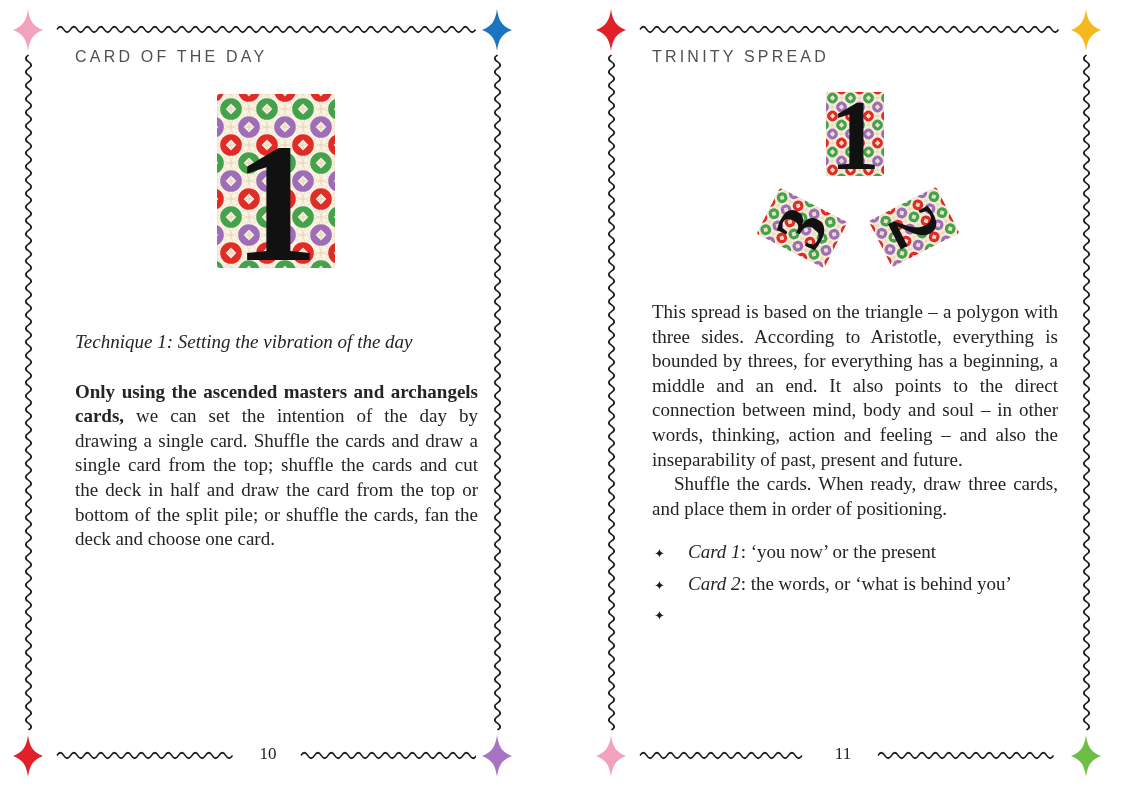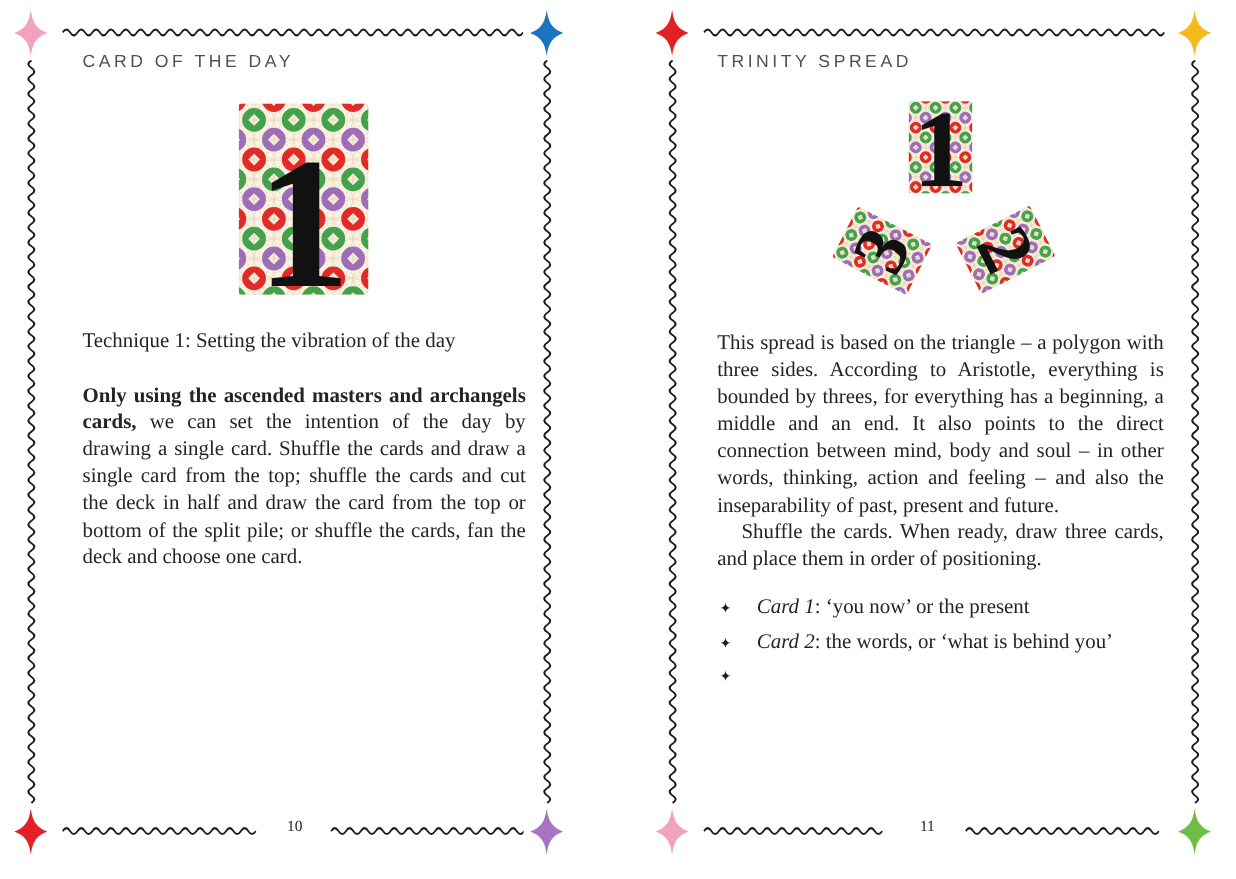--- a/index.html
+++ b/index.html
@@ -20,42 +20,42 @@
     position:absolute; top:48px;
     font-family:"Liberation Sans", sans-serif;
     font-size:16px; font-weight:400; letter-spacing:3.2px; color:#4e5054;
     white-space:nowrap;
   }
   #page-left  .title { left:75px; }
   #page-right .title { left:81px; }
 
   .pagenum {
     position:absolute; top:744px; width:60px; text-align:center;
-    font-size:14px; color:#1d1c1a;
+    font-size:17px; color:#1d1c1a;
   }
 
   .big-card { position:absolute; left:217px; top:94px; width:118px; height:174px; }
   .big-card svg { width:118px; height:174px; display:block; }
 
   .cards-tri { position:absolute; left:81px; top:90px; width:406px; height:200px; }
   .tri-card { position:absolute; }
   .tri-top   { left:174px; top:2px;  width:58px; height:84px; }
   .tri-left  { left:124px; top:100px; width:52px; height:76px; transform:rotate(-63deg); }
   .tri-right { left:236px; top:99px;  width:52px; height:76px; transform:rotate(63deg); }
   .tri-card svg { width:100%; height:100%; display:block; }
 
   .textcol {
     position:absolute; top:298px;
     font-size:19px; line-height:24.6px; text-align:justify;
     color:#262321;
   }
   #page-left  .textcol { left:75px; width:403px; }
   #page-right .textcol { left:81px; width:406px; top:300px; }
 
-  .tech { text-align:left; font-size:19px; margin-bottom:25px; }
+  .tech { font-style:italic; text-align:left; font-size:19px; margin-bottom:25px;margin-top:32px; }
   .bodyp { margin-bottom:25px; }
   .bodyp strong { font-weight:bold; }
   .indent { text-indent:22px; margin-bottom:0; }
 
   .bullets { margin-top:16px; text-align:left; }
   .bullet { display:flex; align-items:baseline; line-height:30px; }
   .bullet .glyph { flex:none; width:36px; padding-left:2px;
                    font-family:"DejaVu Sans", sans-serif; font-size:13px; color:#1d1c1a; }
   .bullet .lbl { font-style:italic; }
 </style>

